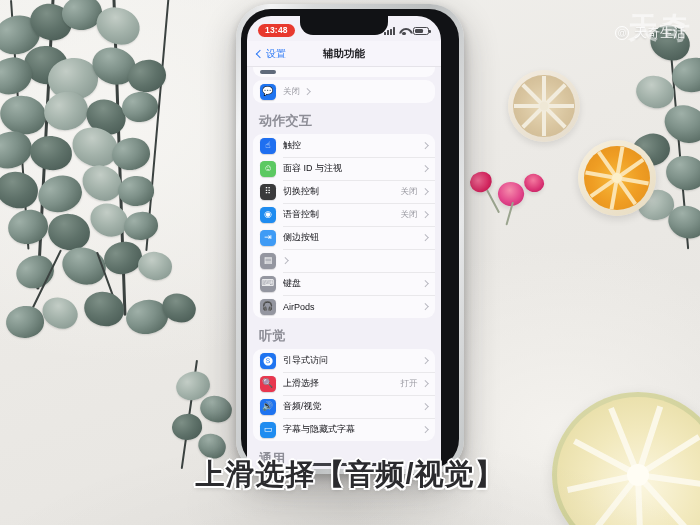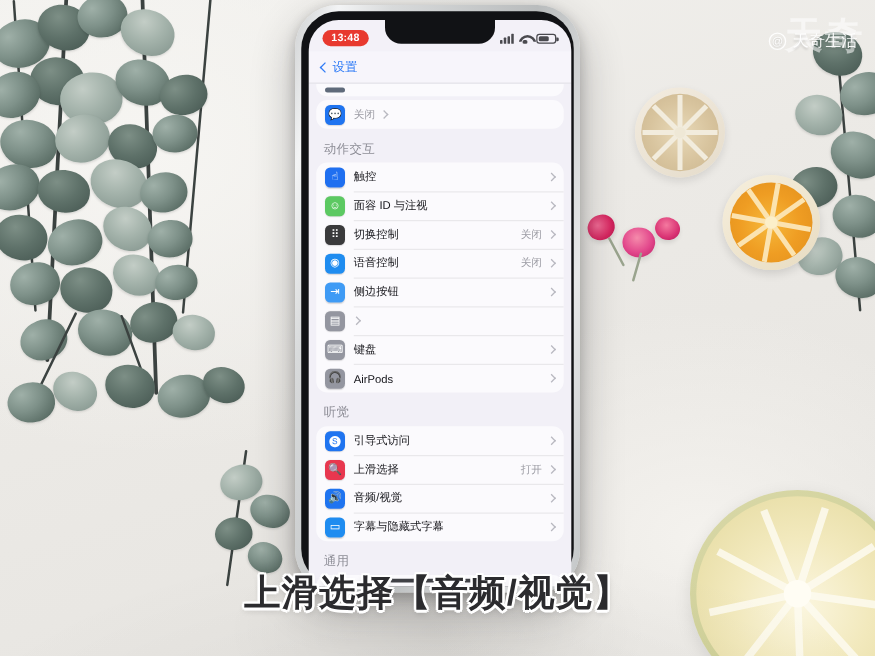--- a/index.html
+++ b/index.html
@@ -49,21 +49,21 @@
   
   #phone {
     position: absolute; left: 236px; top: 4px; width: 228px; height: 470px;
     border-radius: 34px;
     background: linear-gradient(105deg,#cfd1d2 0%, #f3f4f5 10%, #d8dadb 22%, #b9bcbd 55%, #e7e8e9 80%, #c2c5c6 100%);
     padding: 5px;
     box-shadow: 0 14px 34px rgba(40,40,45,.32), 0 3px 10px rgba(0,0,0,.2);
   }
   #phone-inner {
     position: relative; width: 100%; height: 100%;
-    background: #111215; border-radius: 30px; padding: 7px 2px 0 6px;
+    background: #111215; border-radius: 30px; padding: 7px 18px 0 6px;
   }
   #screen {
     position: relative; width: 100%; height: 100%;
     background: #f3f1f8; border-radius: 24px 24px 0 0;
     overflow: hidden;
   }
   #notch {
     position: absolute; left: 50%; top: 0; transform: translateX(-50%);
     width: 88px; height: 19px; background: #111215;
     border-radius: 0 0 13px 13px; z-index: 30;
@@ -117,22 +117,22 @@
     position: absolute; left: 0; right: 0; text-align: center;
     font-size: 10.5px; font-weight: bold; color: #1b1b1f; pointer-events: none;
   }
 
   
   #list { position: relative; height: calc(100% - 51px); overflow: hidden;
           background: #f2f0f7; padding-top: 0; }
   .group { background: #fbfafd; border-radius: 0; margin: 0 6px;
            border-radius: 9px; overflow: hidden; }
   .group.top-cut { border-radius: 0 0 9px 9px; }
-  .sec-header { font-size: 10px; color: #8d8d96; padding: 9px 6px 4px 12px;
-                letter-spacing: .3px; }
+  .sec-header { font-size: 13px; color: #8d8d96; padding: 9px 6px 4px 12px;
+                letter-spacing: .3px; font-weight: bold; }
   .row { display: flex; align-items: center; height: 23px; padding: 0 8px 0 7px;
          position: relative; cursor: pointer; }
   .row + .row::before {
     content:""; position:absolute; left: 30px; right: 0; top: 0;
     height: .5px; background: rgba(0,0,0,.07);
   }
   .icon {
     width: 16px; height: 16px; border-radius: 4.2px; flex: 0 0 auto;
     display: flex; align-items: center; justify-content: center;
     color: #fff; font-size: 9px; line-height: 1; margin-right: 7px;
@@ -335,20 +335,21 @@
               <span></span>
             </span>
         </div>
       </div>
 
       <div id="navbar">
         <div id="back-btn">
           <span class="chev-left"></span>
           <span>设置</span>
         </div>
+        <div id="nav-title">辅助功能</div>
       </div>
 
       <div id="list">
 
       <div class="group top-cut partial-row">
             <div class="pill"></div>
           </div>
           <div style="height: 3px;"></div>
           <div class="group">
             <div class="row">

